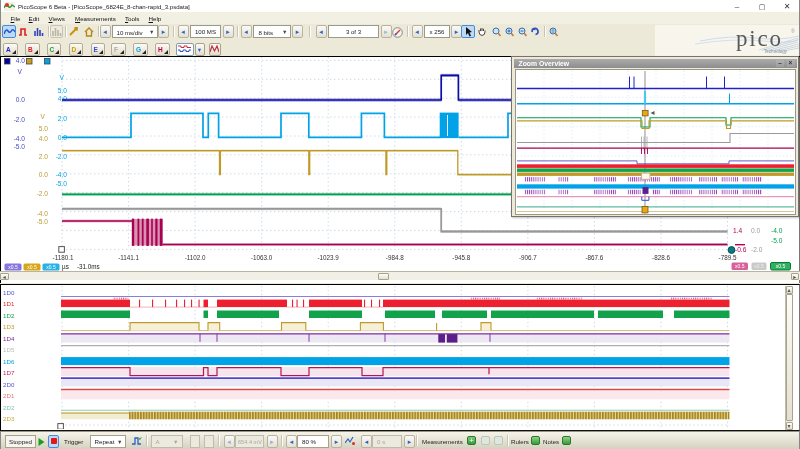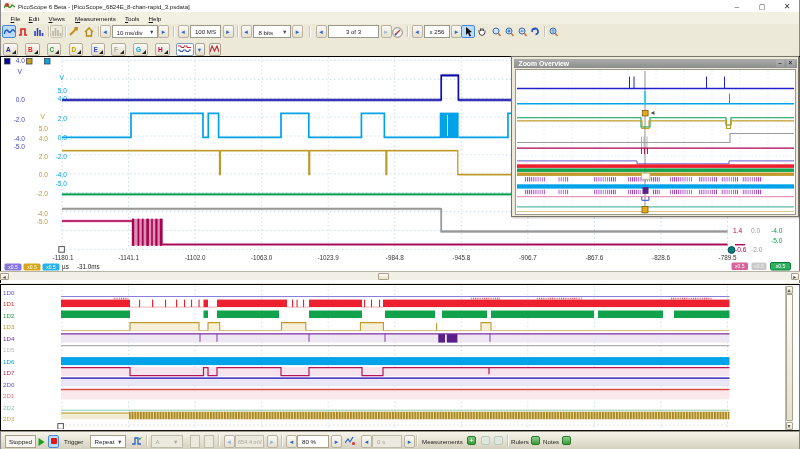--- a/index.html
+++ b/index.html
@@ -178,20 +178,32 @@
     <path d="M0 1 H3 V2.5 H6 V1 H9 V2.5 H13" stroke="#c03040" fill="none"></path>
     <path d="M0 5 H2 V6.5 H5 V5 H8 V6.5 H11 V5 H13" stroke="#3050c0" fill="none"></path>
       </svg>
   <div class="abs btn" style="left:193.5px;top:1.5px;width:10px;color:#2a62c8;font-size:5.5px;text-align:center;line-height:12px;border:1px solid #a9a18c;background:linear-gradient(#fbfaf6,#e2ddcb);">▼</div>
   <div class="abs btn" style="left:207.5px;top:1.5px;width:12px;border:1px solid #a9a18c;background:linear-gradient(#fbfaf6,#e2ddcb);"></div>
   <svg class="abs" style="left:209px;top:4px" width="9" height="8" viewBox="0 0 9 8">
         <path d="M0 7 L2 1 L4.5 6 L7 1 L9 7" stroke="#c03040" fill="none" stroke-width="1.2"></path>
       </svg>
 </div>
 
+<div class="abs" style="left:655px;top:24.5px;width:144px;height:31.4px;background:#f7f5ec;overflow:hidden;">
+  <svg width="144" height="31.4" viewBox="0 0 144 31.4" style="position:absolute;left:0;top:0">
+    <path d="M45 16 Q75 10 100 13 T144 11" stroke="#ccdced" fill="none" stroke-width="1"></path>
+    <path d="M40 19 Q78 13 108 16 T144 14" stroke="#d4e0ee" fill="none" stroke-width="1"></path>
+    <g stroke="#aec4da" stroke-width="0.6">
+      <path d="M104 25 L143 13 M107 25.5 L143 15 M111 26 L143 17 M115 26.3 L144 19 M120 26.5 L144 21 M126 26.6 L144 23"></path>
+    </g>
+    <text x="81" y="21" font-family="Liberation Serif,serif" font-size="23" letter-spacing="1.8" fill="#595959">pico</text>
+    <text x="136" y="8" font-family="Liberation Sans" font-size="5" fill="#999">®</text>
+    <text x="109" y="28.5" font-family="Liberation Sans" font-size="4.6" fill="#8494a4">Technology</text>
+  </svg>
+</div>
 
 <div id="scopetopline" class="abs"></div>
 <div id="scope" class="abs">
 <svg width="798" height="226" viewBox="0 0 798 226" style="position:absolute;left:0;top:0">
   <defs>
   </defs>
 
   <g stroke="#c3d6e2" stroke-width="0.9" stroke-dasharray="1.4 2.6">
     <path d="M61 1V193.4 M127.6 1V193.4 M194.1 1V193.4 M260.7 1V193.4 M327.2 1V193.4 M393.8 1V193.4 M460.3 1V193.4 M526.9 1V193.4 M593.4 1V193.4 M660 1V193.4 M726.5 1V193.4"></path>
     <path d="M61 4.4H726.5 M61 23.3H726.5 M61 42.2H726.5 M61 61.1H726.5 M61 80.0H726.5 M61 98.9H726.5 M61 117.8H726.5 M61 136.7H726.5 M61 155.6H726.5 M61 174.5H726.5 M61 193.4H726.5"></path>

